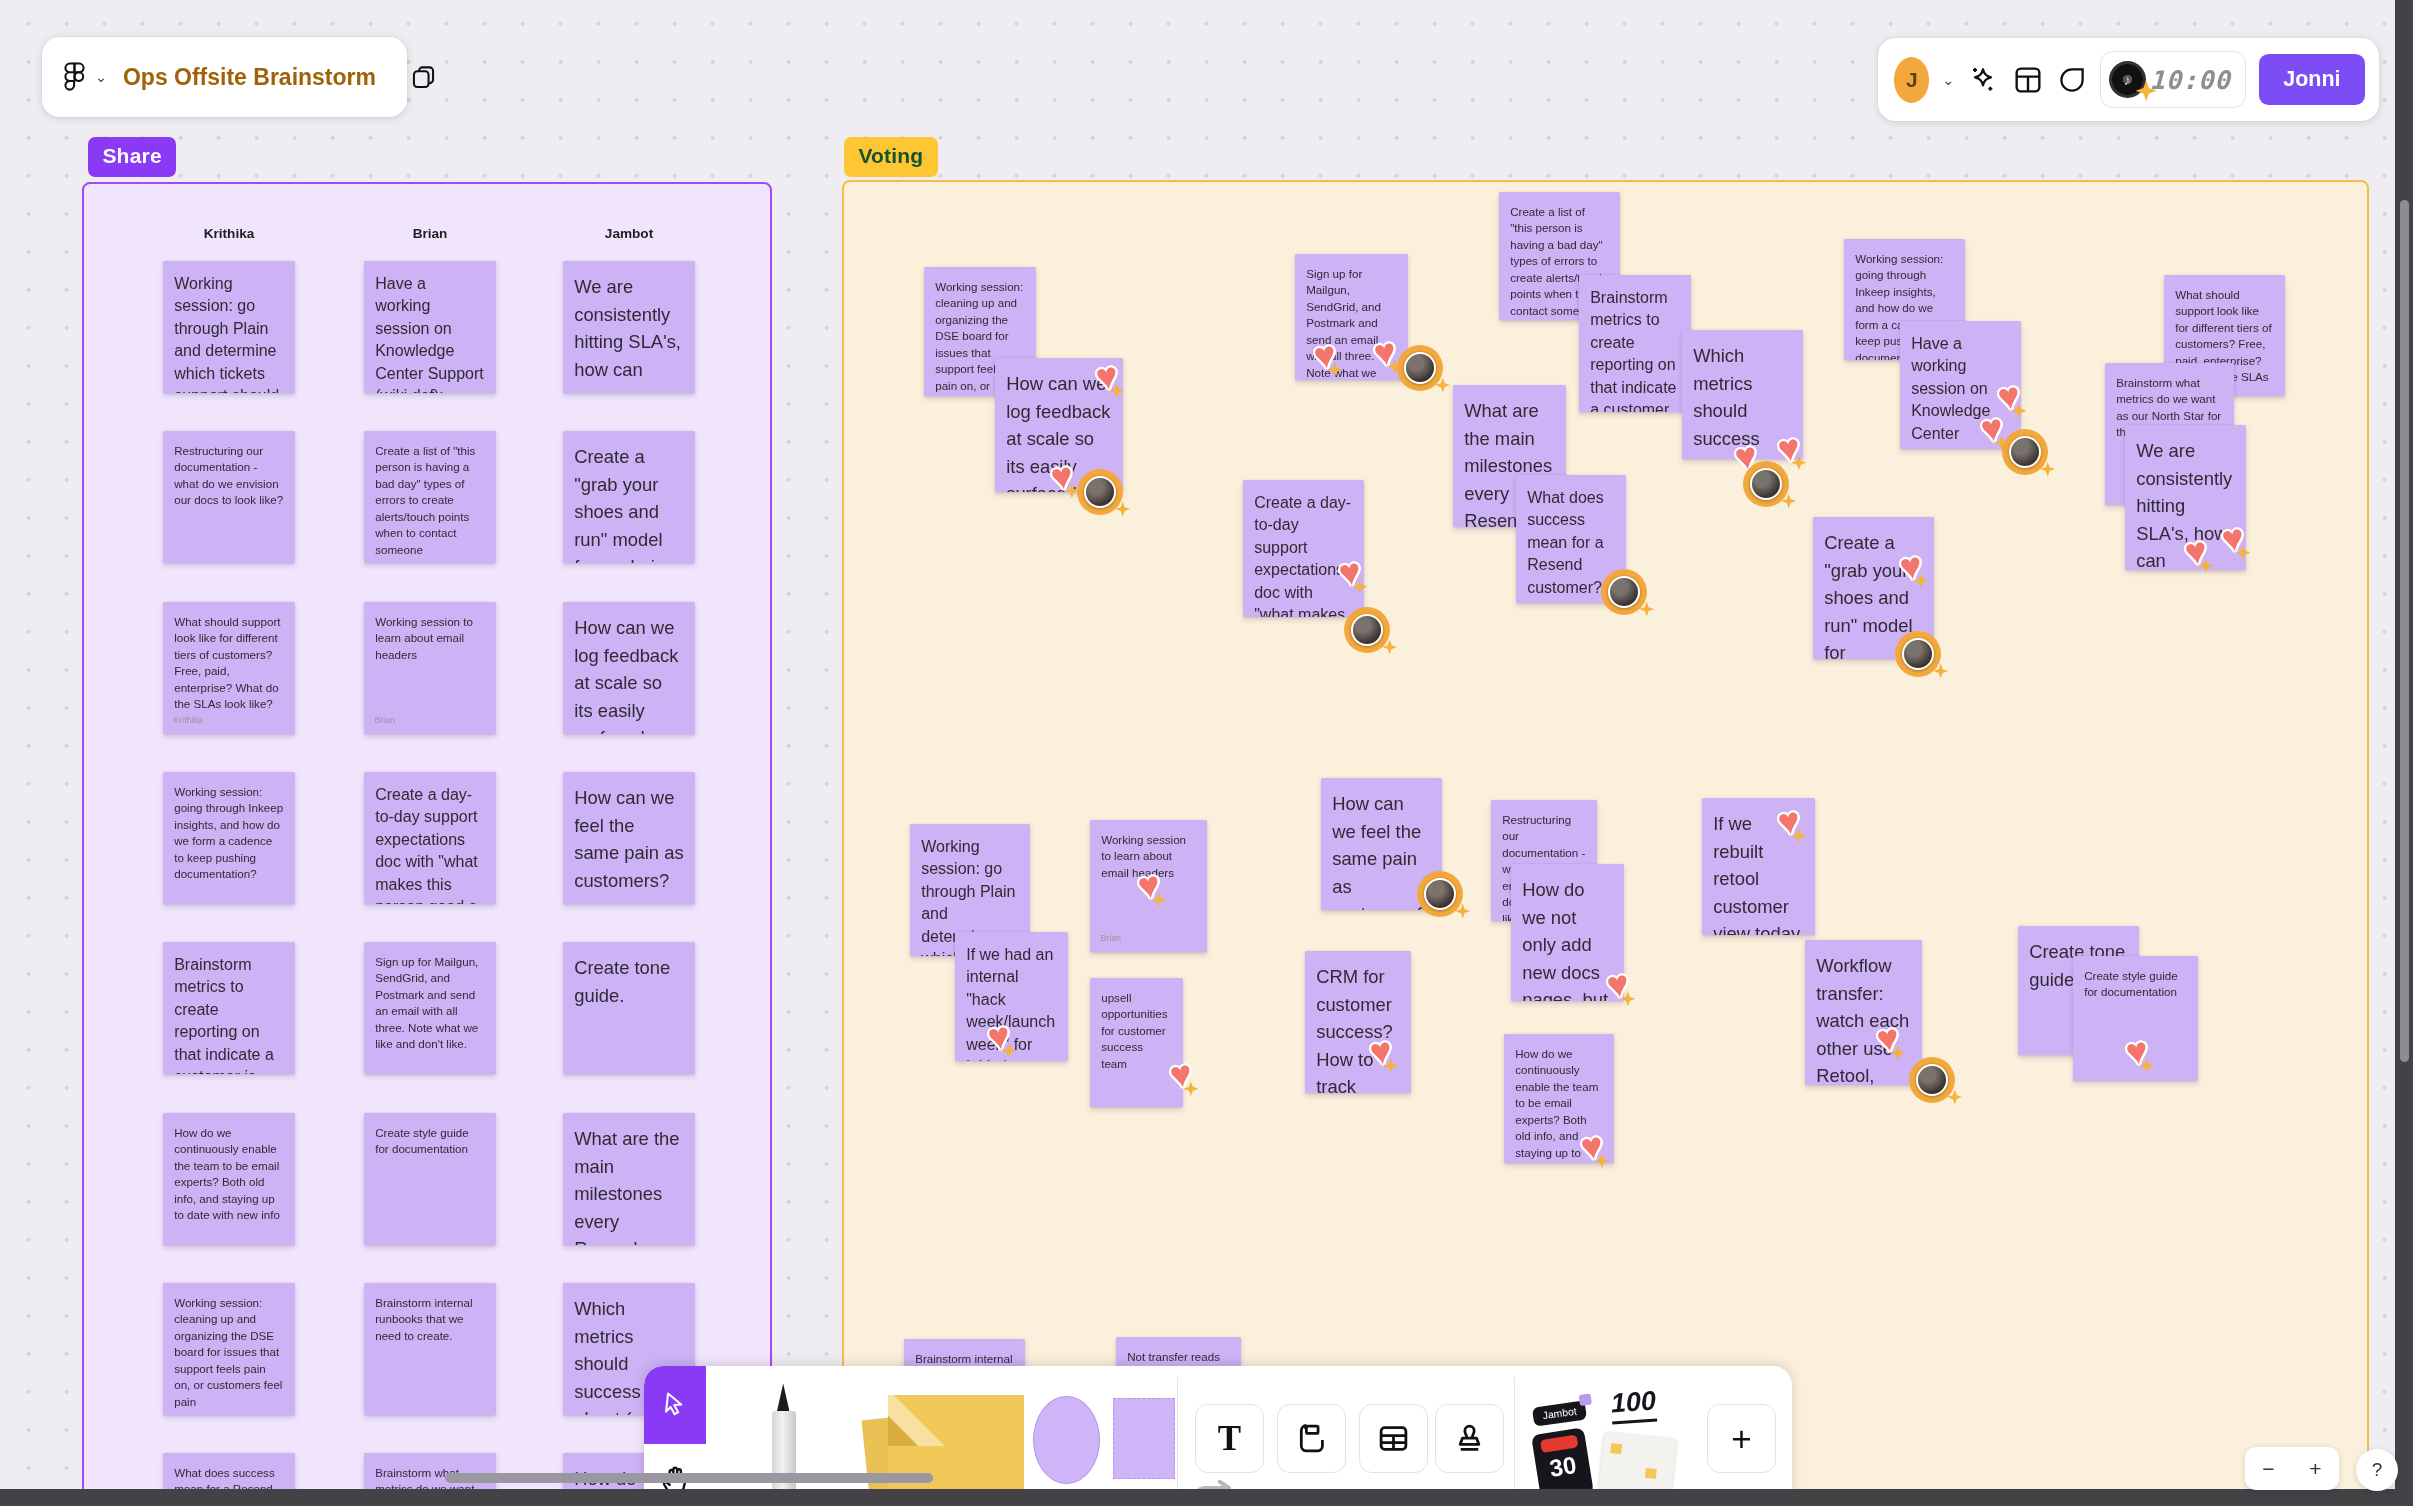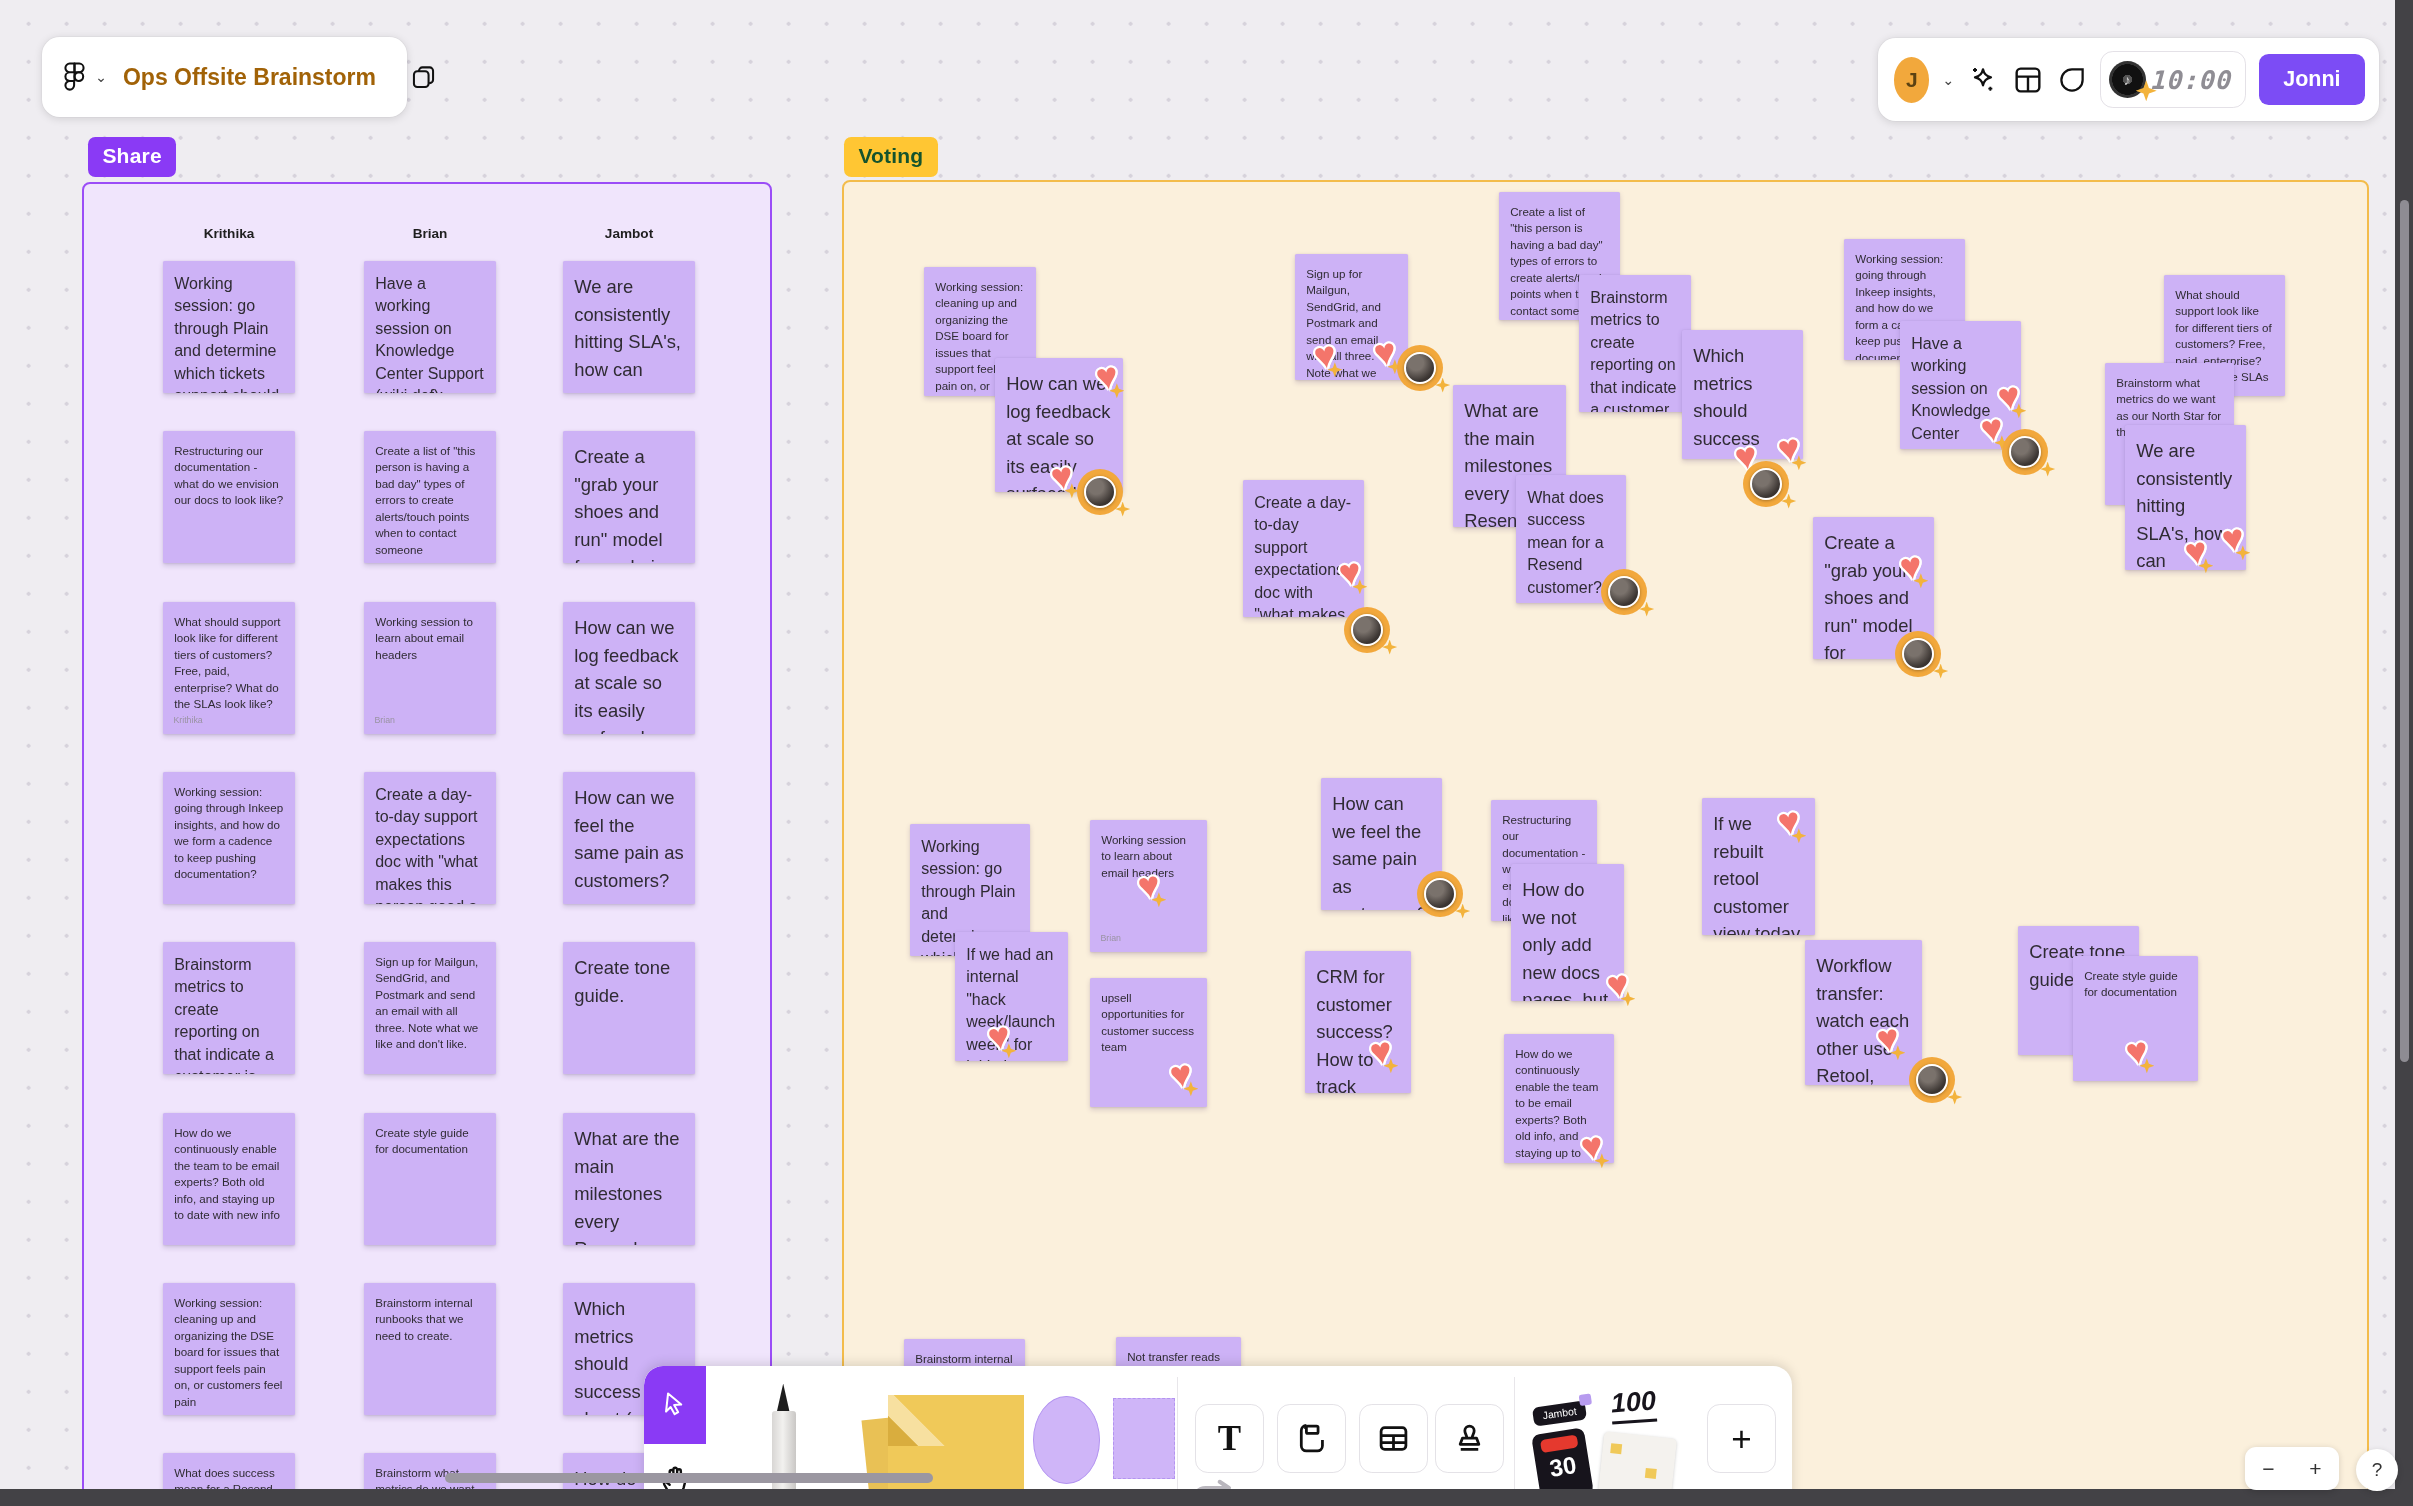--- a/index.html
+++ b/index.html
@@ -264,21 +264,21 @@
       <div class="note xs" style="left: 955px; top: 932px; width: 113px; height: 129px;"><span>If we had an internal "hack week/launch week" for initiatives to make support/customer anything a lot easier and smoother, what would it look like?</span></div>
       <div class="stamp heart" style="left: 988px; top: 1018px;">
         <span class="h">♥</span>
         <i class="sp"></i>
       </div>
       <div class="note" style="left: 1090px; top: 820px; width: 117px; height: 132px;"><span>Working session to learn about email headers</span><span class="author">Brian</span></div>
       <div class="stamp heart" style="left: 1138px; top: 867px;">
         <span class="h">♥</span>
         <i class="sp"></i>
       </div>
-      <div class="note" style="left: 1090px; top: 978px; width: 117px; height: 129px;"><span>upsell opportunities for customer success team</span></div>
+      <div class="note" style="left: 1090px; top: 978px; width: 93px; height: 129px;"><span>upsell opportunities for customer success team</span></div>
       <div class="stamp heart" style="left: 1170px; top: 1056px;">
         <span class="h">♥</span>
         <i class="sp"></i>
       </div>
       <div class="note big" style="left: 1321px; top: 778px; width: 121px; height: 132px;"><span>How can we feel the same pain as customers?</span></div>
       <div class="stamp avatar" style="left: 1417px; top: 871px;">
         <span class="face"></span>
         <i class="sp"></i>
       </div>
       <div class="note big" style="left: 1305px; top: 951px; width: 106px; height: 142px;"><span>CRM for customer success? How to track milestones, notes, health!</span></div>

